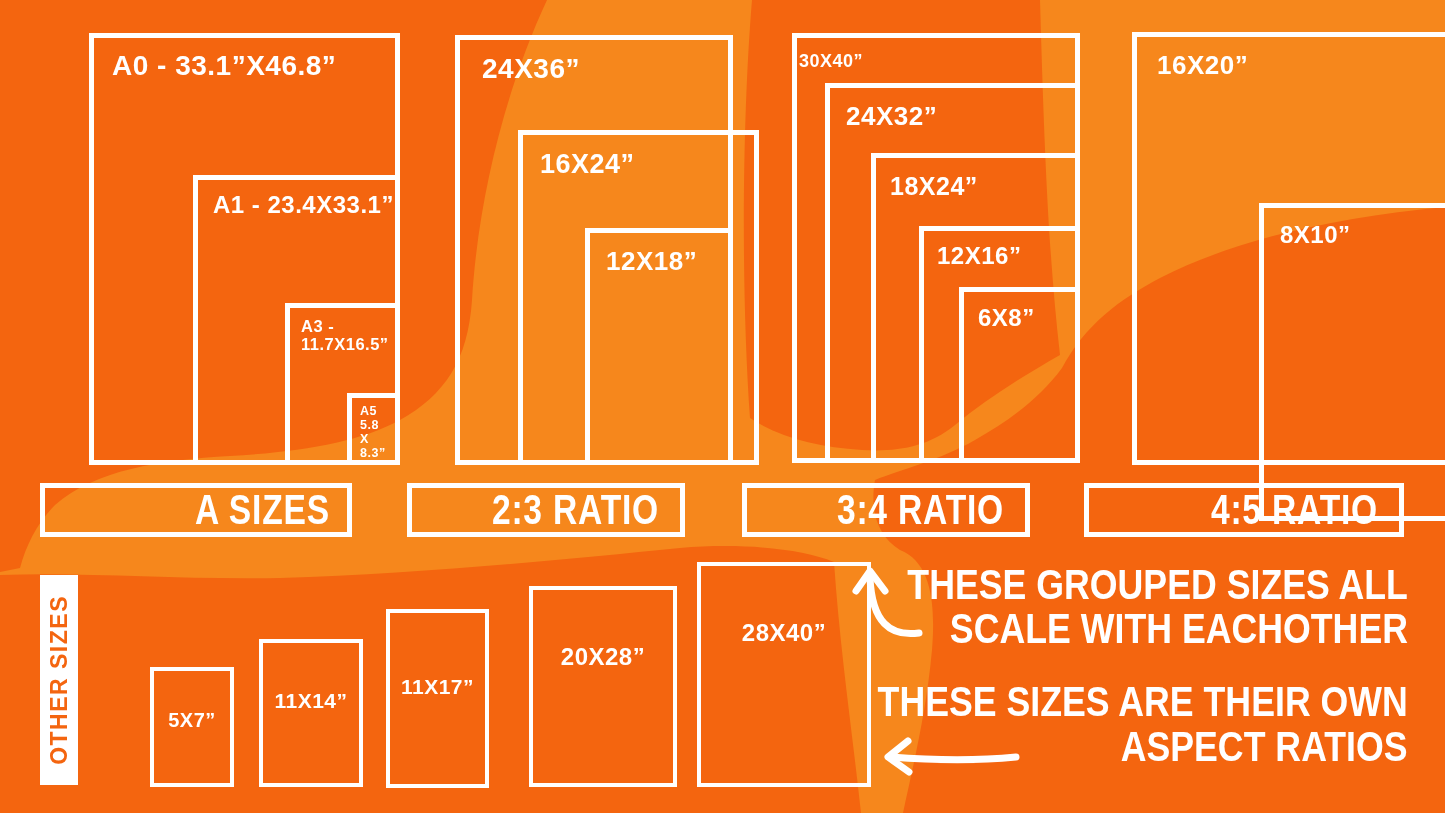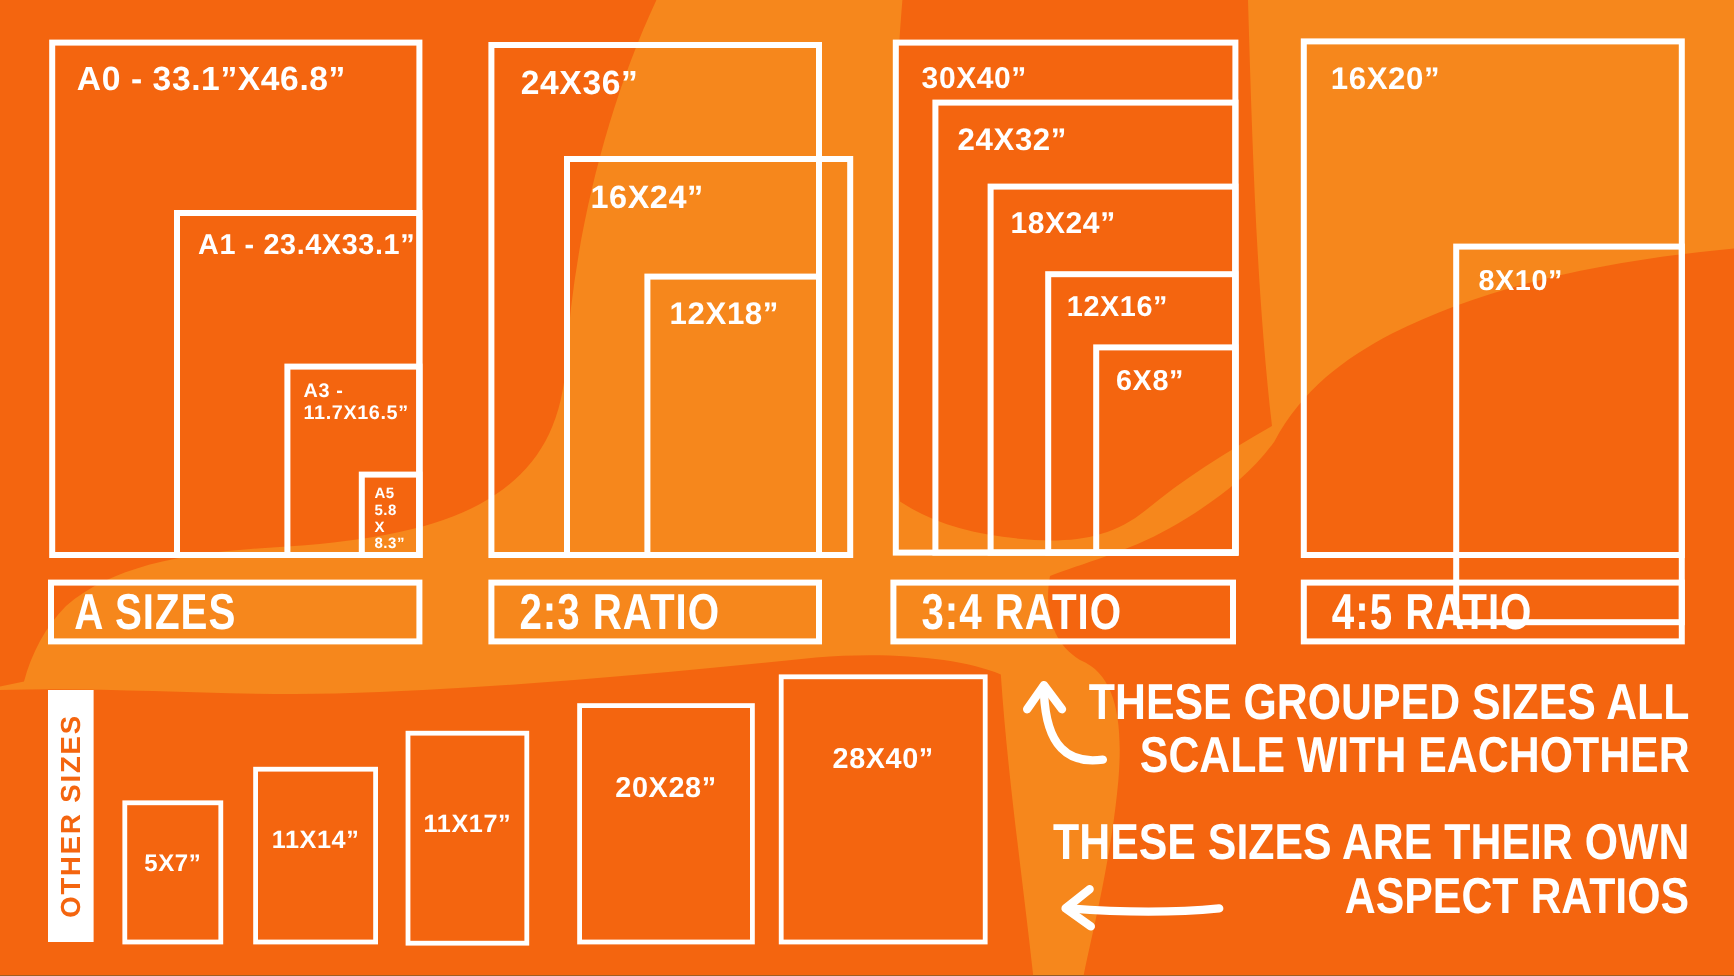--- a/index.html
+++ b/index.html
@@ -10,20 +10,21 @@
     font-family:"Liberation Sans", sans-serif;
     background:#f6871c;
   }
   .bg-svg{position:absolute;left:0;top:0;width:1445px;height:813px;}
   
   .szbox{
     position:absolute;
     border:5px solid #fff;
     box-sizing:border-box;
     background:transparent;
+    margin-left:48px;
   }
   .lbl{
     position:absolute;
     color:#fff;
     font-weight:700;
     letter-spacing:.5px;
     line-height:1.12;
     white-space:pre-line;
   }
   
@@ -45,36 +46,36 @@
   #box-b2{left:537px;top:228px;width:148px;height:237px}
   #box-b0 .lbl{left:22px;top:13px;font-size:28px}
   #box-b1 .lbl{left:17px;top:14px;font-size:27px}
   #box-b2 .lbl{left:16px;top:14px;font-size:26px}
   
   #box-c0{left:744px;top:33px;width:288px;height:430px}
   #box-c1{left:777px;top:83px;width:255px;height:380px}
   #box-c2{left:823px;top:153px;width:209px;height:310px}
   #box-c3{left:871px;top:226px;width:161px;height:237px}
   #box-c4{left:911px;top:287px;width:121px;height:176px}
-  #box-c0 .lbl{left:19px;top:13px;font-size:25px}
+  #box-c0 .lbl{left:2px;top:13px;font-size:18px}
   #box-c1 .lbl{left:16px;top:14px;font-size:26px}
   #box-c2 .lbl{left:14px;top:14px;font-size:25px}
   #box-c3 .lbl{left:13px;top:12px;font-size:24px}
   #box-c4 .lbl{left:14px;top:13px;font-size:24px}
   
   #box-d0{left:1084px;top:32px;width:320px;height:433px}
   #box-d1{left:1211px;top:203px;width:193px;height:318px}
   #box-d0 .lbl{left:20px;top:14px;font-size:26px}
   #box-d1 .lbl{left:16px;top:14px;font-size:24px}
   
   .plate{
     position:absolute;
     border:5px solid #fff;
     box-sizing:border-box;
-    display:flex;align-items:center;justify-content:flex-start;
+    display:flex;align-items:center;justify-content:flex-end;
   }
   .plate span{
     color:#fff;font-weight:700;font-size:42px;letter-spacing:1px;
     transform:scaleX(.8);white-space:nowrap;
   }
   #plate-a{left:40px;top:483px;width:312px;height:54px}
   #plate-b{left:407px;top:483px;width:278px;height:54px}
   #plate-c{left:742px;top:483px;width:288px;height:54px}
   #plate-d{left:1084px;top:483px;width:320px;height:54px}
   

